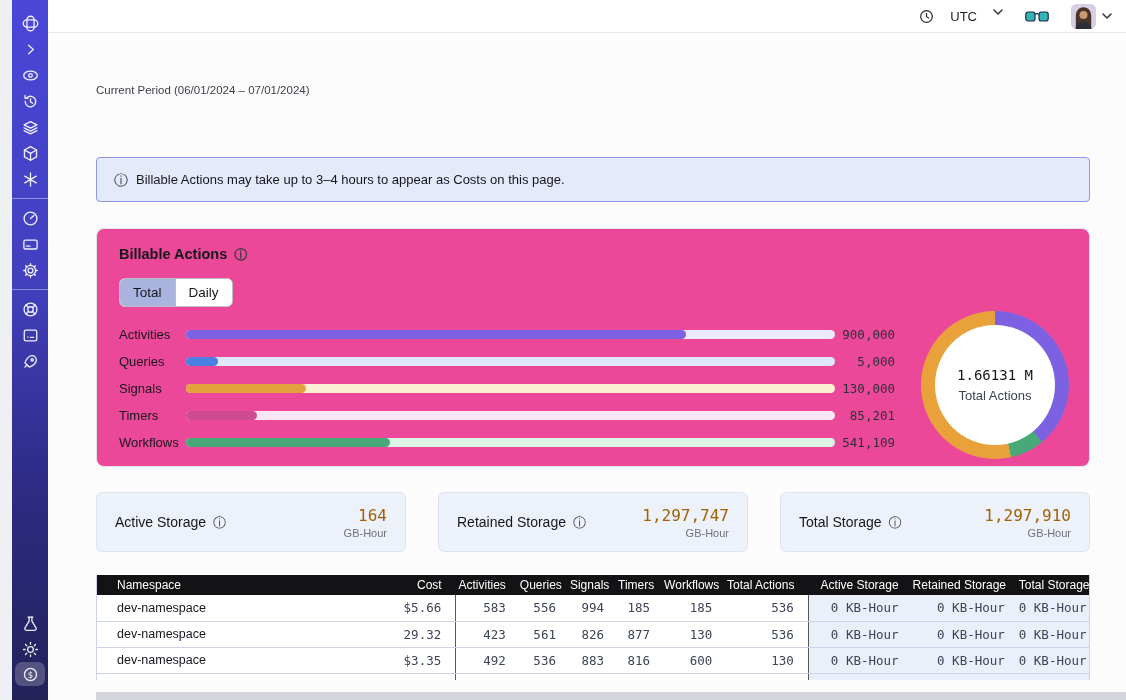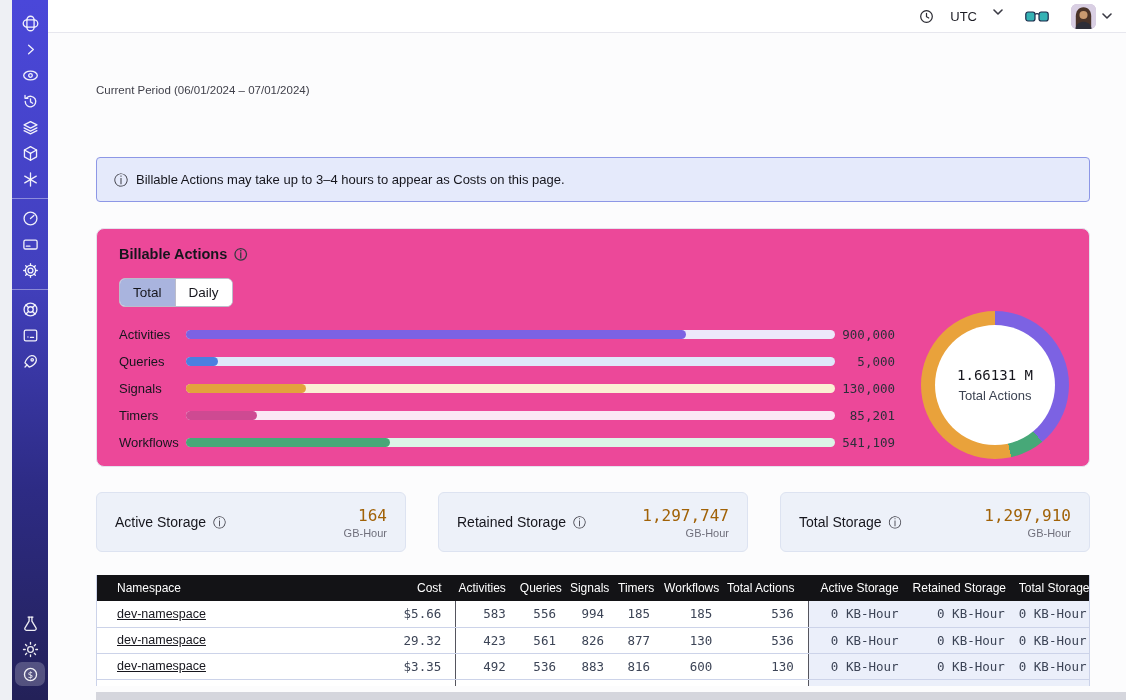--- a/index.html
+++ b/index.html
@@ -65,31 +65,31 @@
   .storage-row { position:absolute; top:459px; left:0; right:0; height:60px; display:flex; gap:32px; }
   .storage-card { flex:1; background:#edf1f9; border:1px solid #dde3f1; border-radius:6px; display:flex; align-items:center; justify-content:space-between; padding:0 18px; }
   .sc-left { display:flex; align-items:center; gap:7px; font-size:14px; color:#16161d; }
   .sc-right { display:flex; flex-direction:column; align-items:flex-end; gap:2px; }
   .sc-value { font-family:"DejaVu Sans Mono", monospace; font-size:16px; color:#a16207; }
   .sc-unit { font-size:11px; color:#70707c; }
 
   
   .table-wrap { position:absolute; top:542px; left:0; right:0; border-left:1px solid #ccd3e9; border-right:1px solid #ccd3e9; }
   table { width:100%; border-collapse:collapse; table-layout:fixed; }
-  thead th { background:#131316; color:#fff; font-size:12px; font-weight:500; height:26px; text-align:right; padding-right:14px; white-space:nowrap; overflow:hidden; }
+  thead th { background:#131316; color:#fff; font-size:12px; font-weight:500; height:20px; text-align:right; padding-right:14px; white-space:nowrap; overflow:hidden; }
   thead th:first-child { text-align:left; padding-left:20px; }
   thead th:last-child { padding-right:12px; }
   tbody td { height:26px; font-size:12.5px; text-align:right; padding-right:14px; border-bottom:1px solid #ccd3e9; background:#fff; white-space:nowrap; overflow:hidden; }
   tbody td:first-child { text-align:left; padding-left:20px; }
   tbody td:last-child { padding-right:12px; }
   td.c-num { font-family:"DejaVu Sans Mono", monospace; color:#3c4456; }
   td.c-storage { background:#ebeffa; }
   td.c-div { border-left:1px solid #55555e; }
   tr.filler td { height:7px; border-bottom:none; }
-  .ns-link { color:#16161d; text-decoration:underline; cursor:pointer; }
+  .ns-link { color:#16161d; cursor:pointer; }
 
   .bottom-band { position:absolute; top:659px; left:0; right:-36px; height:9px; background:#d5d6dd; }
 
   .chev { width:10px; height:6px; }
   .chev polyline { fill:none; stroke:#3a3a44; stroke-width:1.6; stroke-linecap:round; stroke-linejoin:round; }
 </style>
 </head>
 <body>
 
 <nav class="sidebar">

